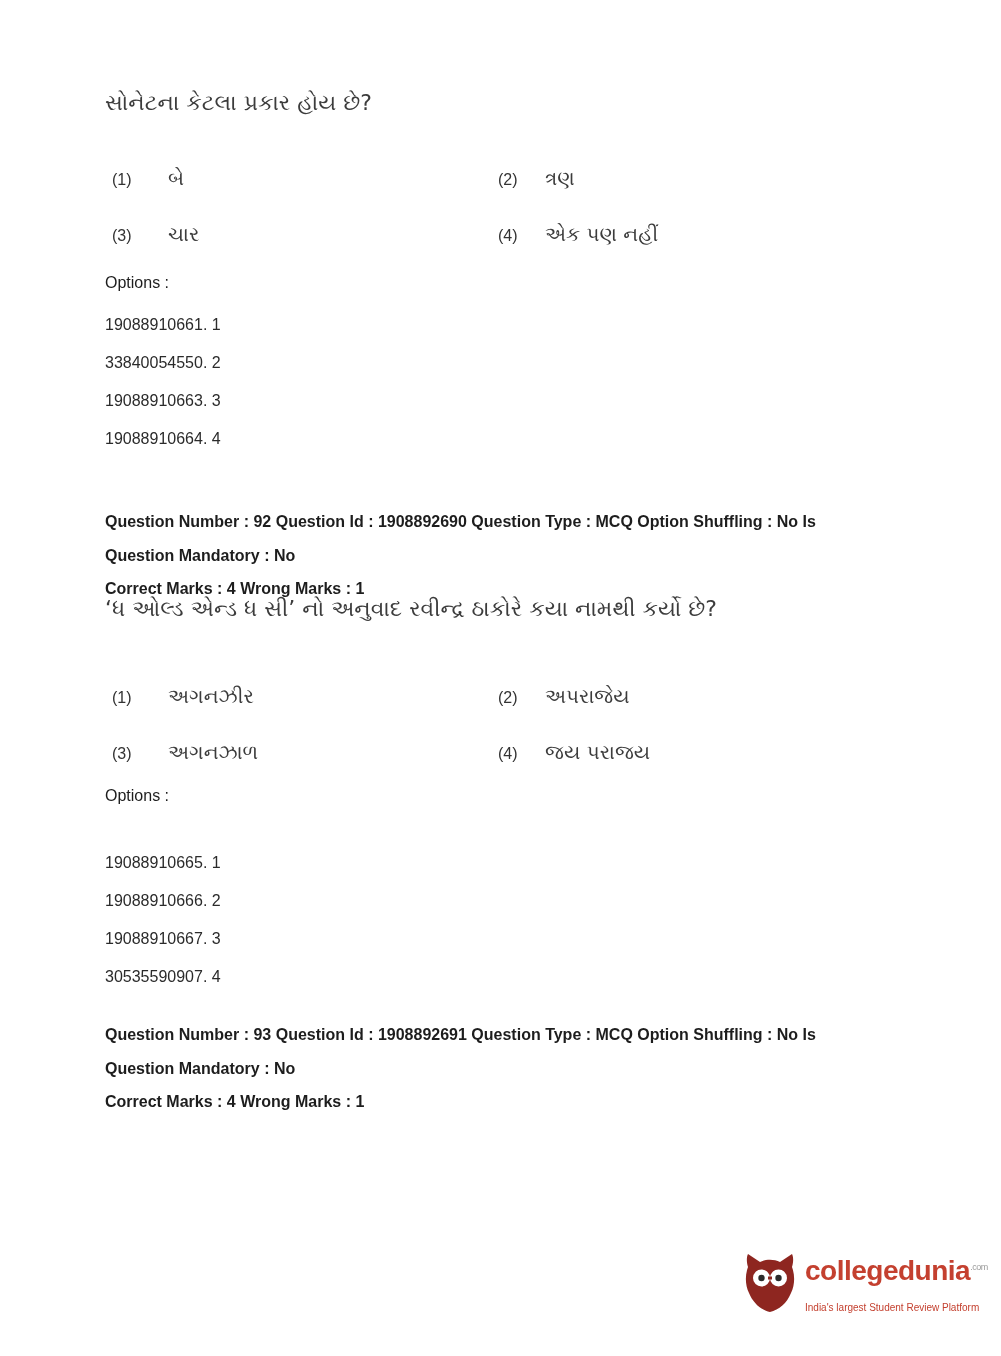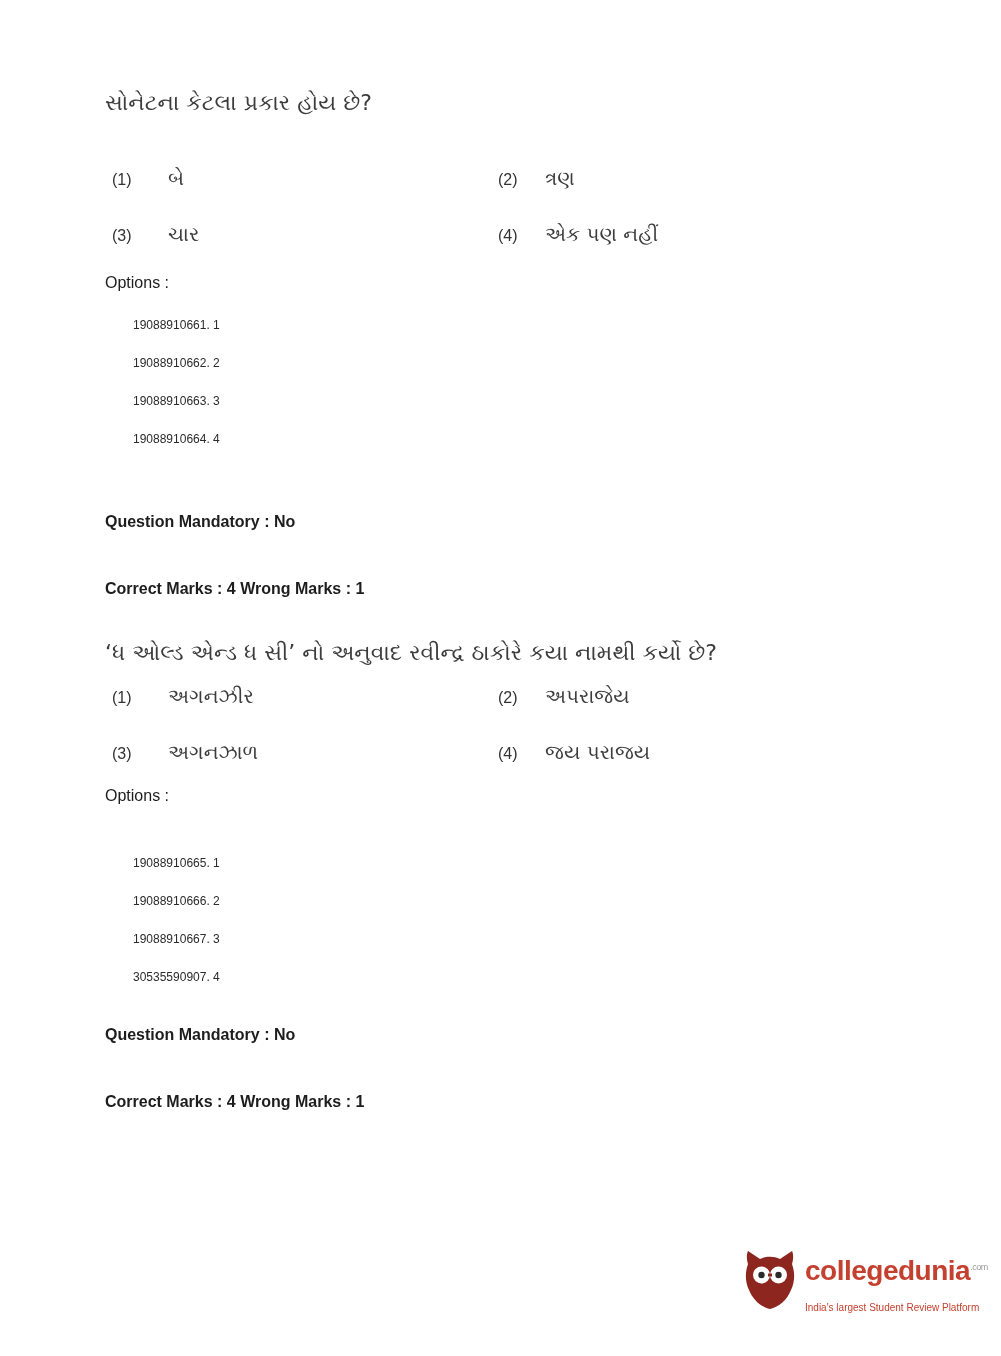--- a/index.html
+++ b/index.html
@@ -47,30 +47,29 @@
     color: #1d1d1d;
   }
   .meta div { line-height: 34px; }
   .options-label {
     font-weight: normal;
     font-size: 16px;
     color: #1d1d1d;
   }
   .ids div {
     line-height: 38px;
-    font-size: 12px;
+    font-size: 16px;
     color: #2b2b2b;
-    margin-left: 28px;
   }
   .footer-logo {
     position: absolute;
     left: 745px;
     top: 1246px;
     display: flex;
-    align-items: center;
+    align-items: flex-end;
     gap: 10px;
   }
   .owl { display: block; width: 50px; height: 60px; }
   .brand-block { padding-top: 6px; }
   .brand {
     font-size: 28px;
     font-weight: bold;
     color: #c4402f;
     letter-spacing: -0.5px;
     line-height: 30px;
@@ -115,33 +114,34 @@
       <div class="choice c2">
         <span class="cnum">(4)</span>
         <span class="ctext">એક પણ નહીં</span>
       </div>
     </div>
 
     <div class="abs options-label" style="top:274px">Options :</div>
 
     <div class="abs ids" style="top:306px">
       <div>19088910661. 1</div>
-      <div>19088910662. 2</div>
+      <div>33840054550. 2</div>
       <div>19088910663. 3</div>
       <div>19088910664. 4</div>
     </div>
   </section>
 
   <section>
     <div class="abs meta bold-line" style="top:505px">
+      <div>Question Number : 92 Question Id : 1908892690 Question Type : MCQ Option Shuffling : No Is</div>
       <div>Question Mandatory : No</div>
     </div>
     <div class="abs bold-line" style="top:580px">Correct Marks : 4 Wrong Marks : 1</div>
 
-    <div class="abs gu-q" style="top:640px">‘ધ ઓલ્ડ એન્ડ ધ સી’ નો અનુવાદ રવીન્દ્ર ઠાકોરે કયા નામથી કર્યો છે?</div>
+    <div class="abs gu-q" style="top:596px">‘ધ ઓલ્ડ એન્ડ ધ સી’ નો અનુવાદ રવીન્દ્ર ઠાકોરે કયા નામથી કર્યો છે?</div>
 
     <div class="abs choice-row" style="top:684px">
       <div class="choice c1">
         <span class="cnum">(1)</span>
         <span class="ctext">અગનઝીર</span>
       </div>
       <div class="choice c2">
         <span class="cnum">(2)</span>
         <span class="ctext">અપરાજેય</span>
       </div>
@@ -163,20 +163,21 @@
     <div class="abs ids" style="top:844px">
       <div>19088910665. 1</div>
       <div>19088910666. 2</div>
       <div>19088910667. 3</div>
       <div>30535590907. 4</div>
     </div>
   </section>
 
   <section>
     <div class="abs meta bold-line" style="top:1018px">
+      <div>Question Number : 93 Question Id : 1908892691 Question Type : MCQ Option Shuffling : No Is</div>
       <div>Question Mandatory : No</div>
     </div>
     <div class="abs bold-line" style="top:1093px">Correct Marks : 4 Wrong Marks : 1</div>
   </section>
 
   <div class="footer-logo">
     <span class="owl">
       <svg width="50" height="60" viewBox="0 0 50 60" xmlns="http://www.w3.org/2000/svg">
         <path d="M3 14 C1 7 2 3 3 1 L15 9 C21 6 29 6 35 9 L47 1 C48 3 49 7 47 14 C50 22 50 32 46 40 C42 50 34 57 25 59 C16 57 8 50 4 40 C0 32 0 22 3 14 Z" fill="#8e2620"></path>
         <circle cx="16.5" cy="25" r="8.5" fill="#ffffff"></circle>

